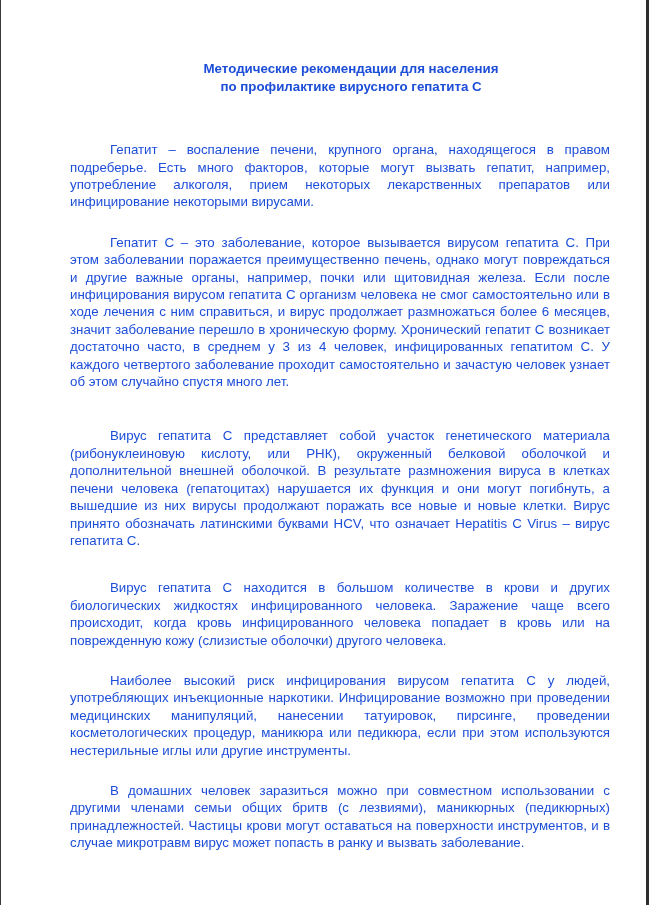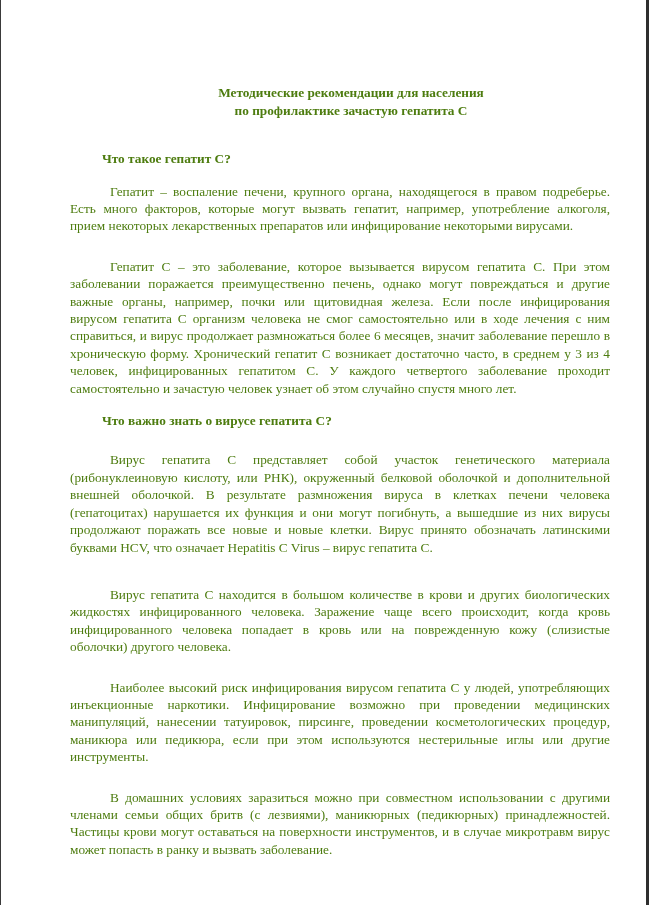--- a/index.html
+++ b/index.html
@@ -23,26 +23,26 @@
       position: absolute;
       top: 0;
       right: 0;
       width: 3px;
       height: 905px;
       background: #2e2e2e;
     }
     .page {
       position: absolute;
       left: 61px;
-      top: 84px;
+      top: 60px;
       width: 556px;
-      font-family: Liberation Serif, serif;
+      font-family: Liberation Sans, sans-serif;
       font-size: 13.3px;
       line-height: 17.4px;
-      color: #4d7c0f;
+      color: #1d4ed8;
     }
     .doc-title {
       text-align: center;
       font-weight: bold;
       margin: 0 0 0 0;
       line-height: 17.6px;
       padding-left: 22px;
     }
     .doc-title span { display: block; }
     .heading {
@@ -61,40 +61,38 @@
   </style>
 </head>
 <body>
 
 <div class="viewport">
   <div class="right-strip"></div>
 
   <div class="page">
     <div class="doc-title">
       <span>Методические рекомендации для населения</span>
-      <span>по профилактике зачастую гепатита С</span>
+      <span>по профилактике вирусного гепатита С</span>
     </div>
 
     <div class="gap-title"></div>
     <div style="height:13px"></div>
 
-    <p class="heading">Что такое гепатит С?</p>
     <div class="gap-h"></div>
     <p class="para">Гепатит – воспаление печени, крупного органа, находящегося в правом подреберье. Есть много факторов, которые могут вызвать гепатит, например, употребление алкоголя, прием некоторых лекарственных препаратов или инфицирование некоторыми вирусами.</p>
     <div class="gap-p"></div>
     <p class="para">Гепатит С – это заболевание, которое вызывается вирусом гепатита С. При этом заболевании поражается преимущественно печень, однако могут повреждаться и другие важные органы, например, почки или щитовидная железа. Если после инфицирования вирусом гепатита С организм человека не смог самостоятельно или в ходе лечения с ним справиться, и вирус продолжает размножаться более 6 месяцев, значит заболевание перешло в хроническую форму. Хронический гепатит С возникает достаточно часто, в среднем у 3 из 4 человек, инфицированных гепатитом С. У каждого четвертого заболевание проходит самостоятельно и зачастую человек узнает об этом случайно спустя много лет.</p>
     <div class="gap-p"></div>
 
-    <p class="heading">Что важно знать о вирусе гепатита С?</p>
     <div class="gap-h"></div>
     <div class="gap-p"></div>
     <p class="para">Вирус гепатита С представляет собой участок генетического материала (рибонуклеиновую кислоту, или РНК), окруженный белковой оболочкой и дополнительной внешней оболочкой. В результате размножения вируса в клетках печени человека (гепатоцитах) нарушается их функция и они могут погибнуть, а вышедшие из них вирусы продолжают поражать все новые и новые клетки. Вирус принято обозначать латинскими буквами HCV, что означает Hepatitis C Virus – вирус гепатита С.</p>
     <div class="gap-p"></div>
 
     <div class="gap-h"></div>
     <p class="para">Вирус гепатита С находится в большом количестве в крови и других биологических жидкостях инфицированного человека. Заражение чаще всего происходит, когда кровь инфицированного человека попадает в кровь или на поврежденную кожу (слизистые оболочки) другого человека.</p>
     <div class="gap-p"></div>
     <p class="para">Наиболее высокий риск инфицирования вирусом гепатита С у людей, употребляющих инъекционные наркотики. Инфицирование возможно при проведении медицинских манипуляций, нанесении татуировок, пирсинге, проведении косметологических процедур, маникюра или педикюра, если при этом используются нестерильные иглы или другие инструменты.</p>
     <div class="gap-p"></div>
-    <p class="para">В домашних условиях заразиться можно при совместном использовании с другими членами семьи общих бритв (с лезвиями), маникюрных (педикюрных) принадлежностей. Частицы крови могут оставаться на поверхности инструментов, и в случае микротравм вирус может попасть в ранку и вызвать заболевание.</p>
+    <p class="para">В домашних человек заразиться можно при совместном использовании с другими членами семьи общих бритв (с лезвиями), маникюрных (педикюрных) принадлежностей. Частицы крови могут оставаться на поверхности инструментов, и в случае микротравм вирус может попасть в ранку и вызвать заболевание.</p>
     <div class="gap-p"></div>
   </div>
 </div>
 
 </body></html>

